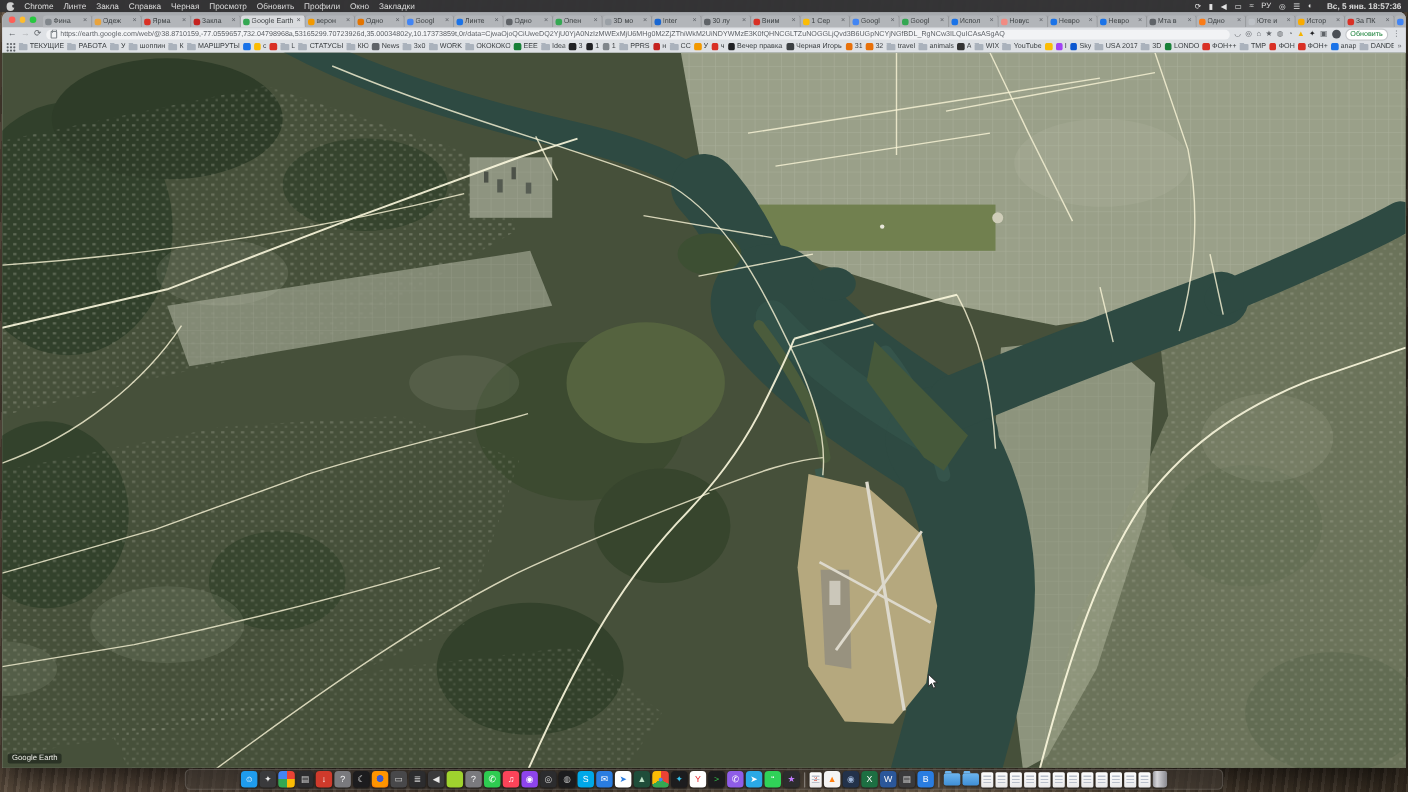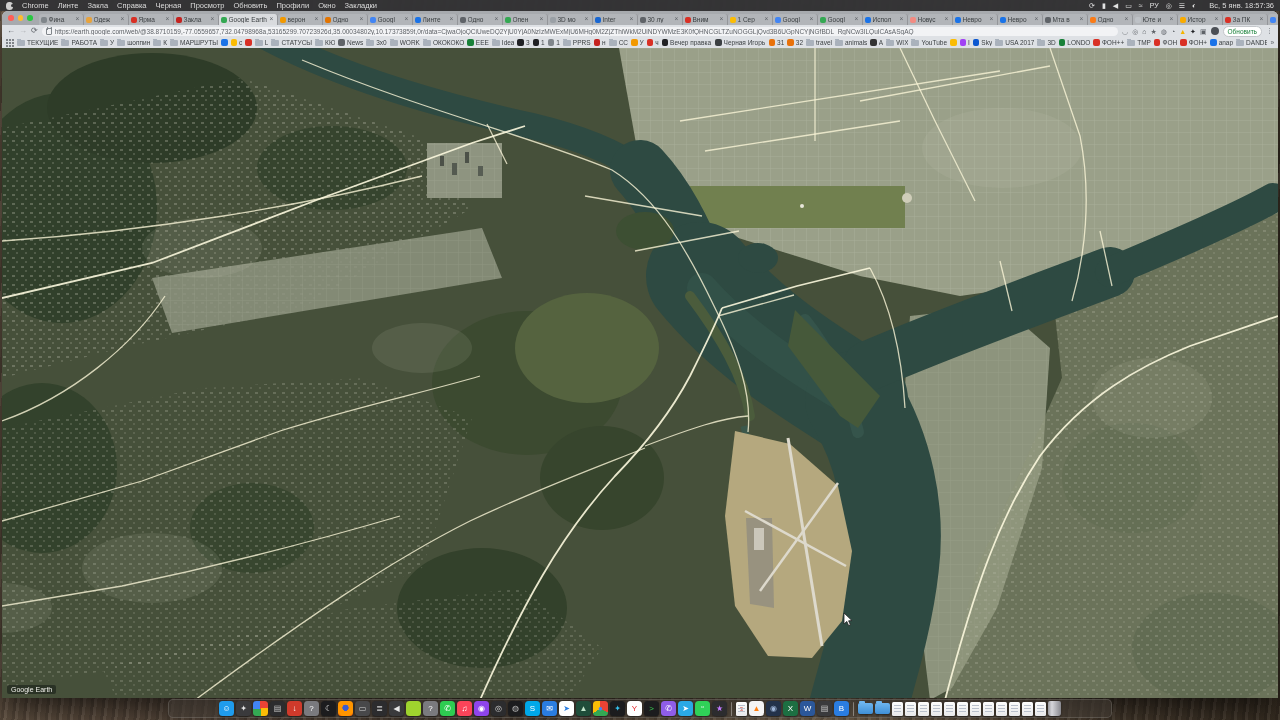--- a/index.html
+++ b/index.html
@@ -13,21 +13,21 @@
   .menubar{position:absolute;top:0;left:0;right:0;height:11px;background:rgba(52,52,54,.97);
        display:flex;align-items:center;justify-content:space-between;padding:0 6px;z-index:50;
        font-size:7.5px;color:#dcdcdc;}
   .menubar .left,.menubar .right{display:flex;align-items:center;gap:9px;white-space:nowrap;}
   .apple{width:7px;height:8px;display:inline-block;background:#d0d0d0;
        border-radius:45% 45% 48% 48%;position:relative;top:0;}
   .apple::after{content:"";position:absolute;right:-1px;top:2px;width:3px;height:3px;border-radius:50%;background:rgba(52,52,54,1);}
   .menu-item{cursor:default;}
   .menu-item.first{font-weight:normal;}
   .status-ic{font-size:7px;color:#e2e2e2;}
-  .clock{margin-left:4px;}
+  .clock{margin-left:4px;font-weight:bold;}
   
   .window{position:absolute;left:2px;right:2px;top:11px;bottom:22px;border-radius:6px 6px 0 0;
        box-shadow:0 10px 28px rgba(0,0,0,.65);overflow:hidden;background:#dee1e5;}
   
   .tabstrip{height:14px;background:#a7aaae;display:flex;align-items:flex-end;padding:0 0 0 6px;}
   .lights{display:flex;gap:4px;align-items:center;height:14px;margin-right:6px;}
   .light{width:5.5px;height:5.5px;border-radius:50%;}
   .tabs{display:flex;flex:1;align-items:flex-end;overflow:hidden;height:14px;}
   .tab{flex:0 0 40px;max-width:40px;height:11px;background:#b2b5b9;border-right:1px solid #94969a;
        display:flex;align-items:center;gap:2px;padding:0 2px;font-size:6.5px;color:#3c4043;

